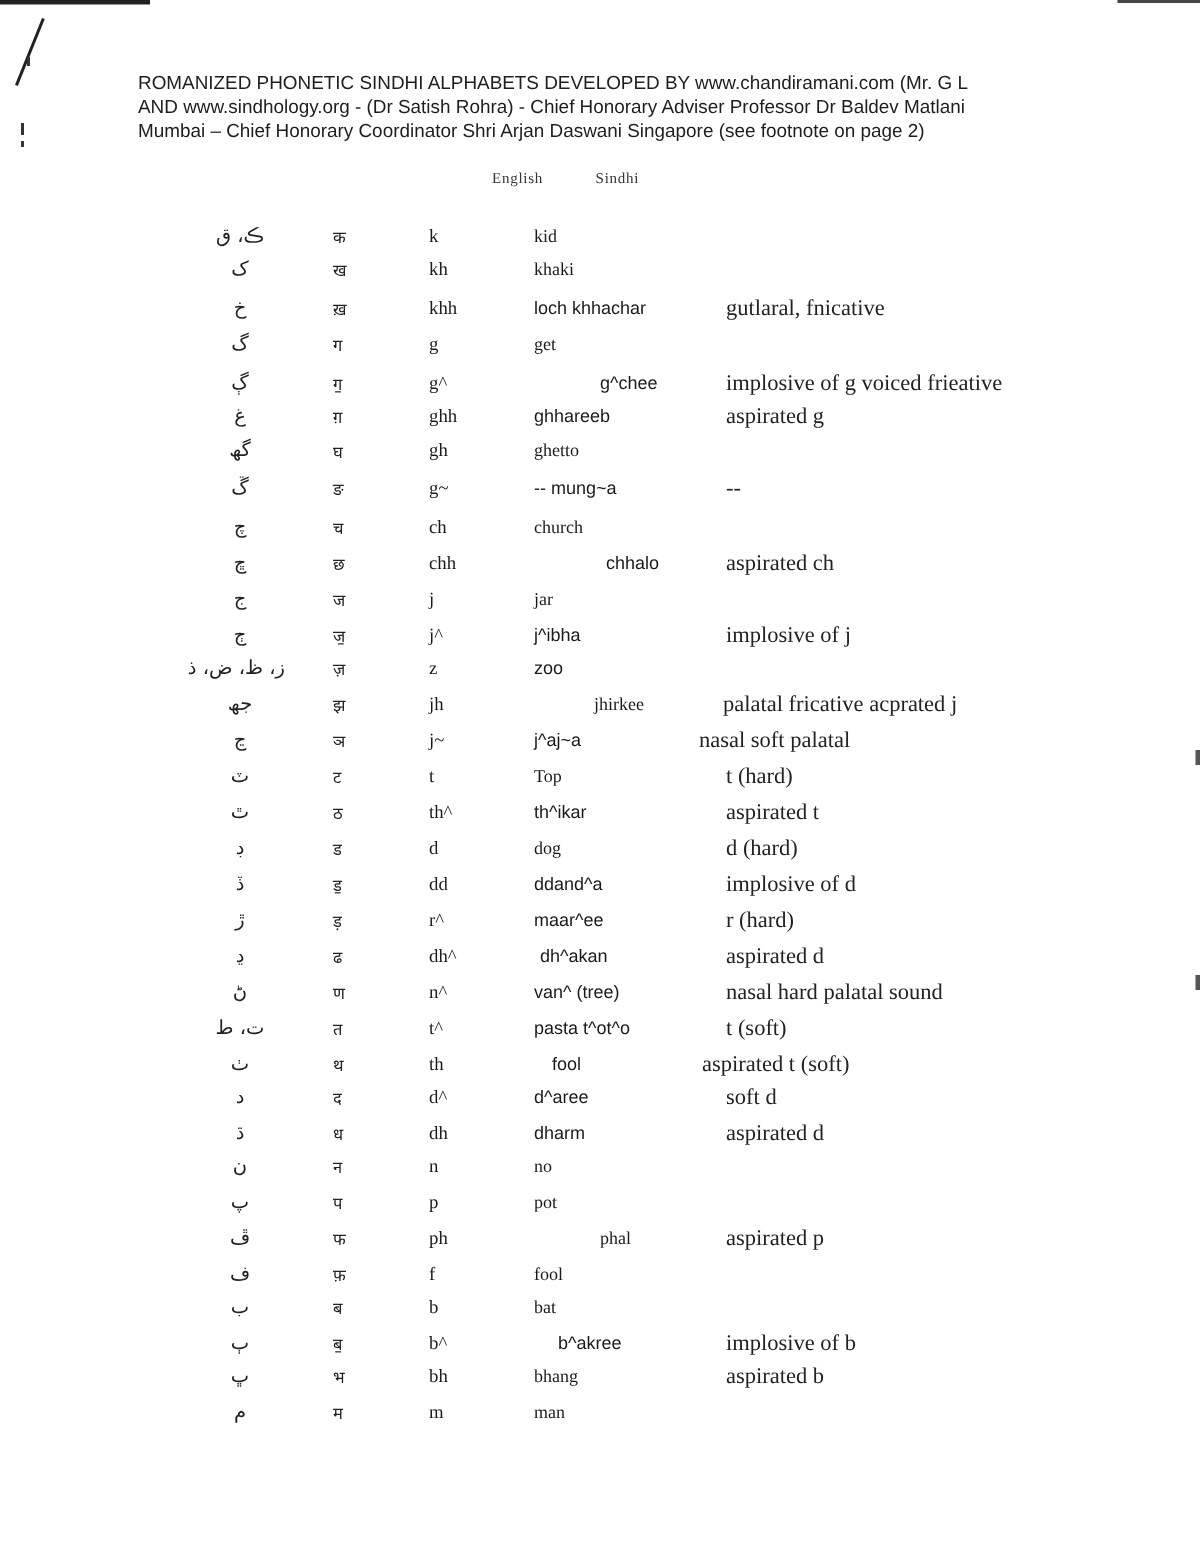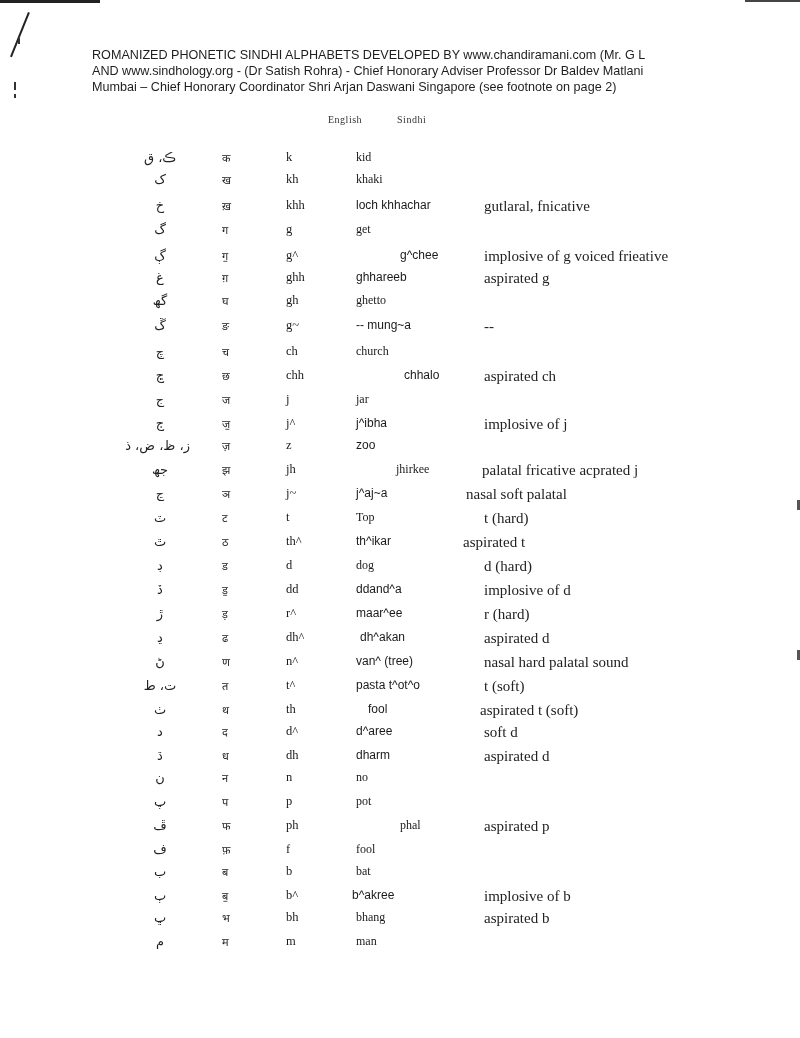--- a/index.html
+++ b/index.html
@@ -161,21 +161,21 @@
       <span class="c-deva">ट</span>
       <span class="c-roman">t</span>
       <span class="c-example serif" style="left:356px">Top</span>
       <span class="c-note" style="left:484px">t (hard)</span>
     </div>
     <div class="row" style="top:534px">
       <span class="c-sindhi" dir="rtl">ٿ</span>
       <span class="c-deva">ठ</span>
       <span class="c-roman">th^</span>
       <span class="c-example sans" style="left:356px">th^ikar</span>
-      <span class="c-note" style="left:463px">aspirated t</span>
+      <span class="c-note" style="left:484px">aspirated t</span>
     </div>
     <div class="row" style="top:558px">
       <span class="c-sindhi" dir="rtl">ڊ</span>
       <span class="c-deva">ड</span>
       <span class="c-roman">d</span>
       <span class="c-example serif" style="left:356px">dog</span>
       <span class="c-note" style="left:484px">d (hard)</span>
     </div>
     <div class="row" style="top:582px">
       <span class="c-sindhi" dir="rtl">ڏ</span>
@@ -210,21 +210,21 @@
       <span class="c-deva">त</span>
       <span class="c-roman">t^</span>
       <span class="c-example sans" style="left:356px">pasta   t^ot^o</span>
       <span class="c-note" style="left:484px">t (soft)</span>
     </div>
     <div class="row" style="top:702px">
       <span class="c-sindhi" dir="rtl">ٺ</span>
       <span class="c-deva">थ</span>
       <span class="c-roman">th</span>
       <span class="c-example sans" style="left:368px">fool</span>
-      <span class="c-note" style="left:480px">aspirated t (soft)</span>
+      <span class="c-note" style="left:468px">aspirated t (soft)</span>
     </div>
     <div class="row" style="top:724px">
       <span class="c-sindhi" dir="rtl">د</span>
       <span class="c-deva">द</span>
       <span class="c-roman">d^</span>
       <span class="c-example sans" style="left:356px">d^aree</span>
       <span class="c-note" style="left:484px">soft d</span>
     </div>
     <div class="row" style="top:748px">
       <span class="c-sindhi" dir="rtl">ڌ</span>
@@ -261,21 +261,21 @@
     <div class="row" style="top:864px">
       <span class="c-sindhi" dir="rtl">ب</span>
       <span class="c-deva">ब</span>
       <span class="c-roman">b</span>
       <span class="c-example serif" style="left:356px">bat</span>
     </div>
     <div class="row" style="top:888px">
       <span class="c-sindhi" dir="rtl">ٻ</span>
       <span class="c-deva">ब॒</span>
       <span class="c-roman">b^</span>
-      <span class="c-example sans" style="left:352px">b^akree</span>
+      <span class="c-example sans" style="left:372px">b^akree</span>
       <span class="c-note" style="left:484px">implosive of b</span>
     </div>
     <div class="row" style="top:910px">
       <span class="c-sindhi" dir="rtl">ڀ</span>
       <span class="c-deva">भ</span>
       <span class="c-roman">bh</span>
       <span class="c-example serif" style="left:356px">bhang</span>
       <span class="c-note" style="left:484px">aspirated b</span>
     </div>
     <div class="row" style="top:934px">

